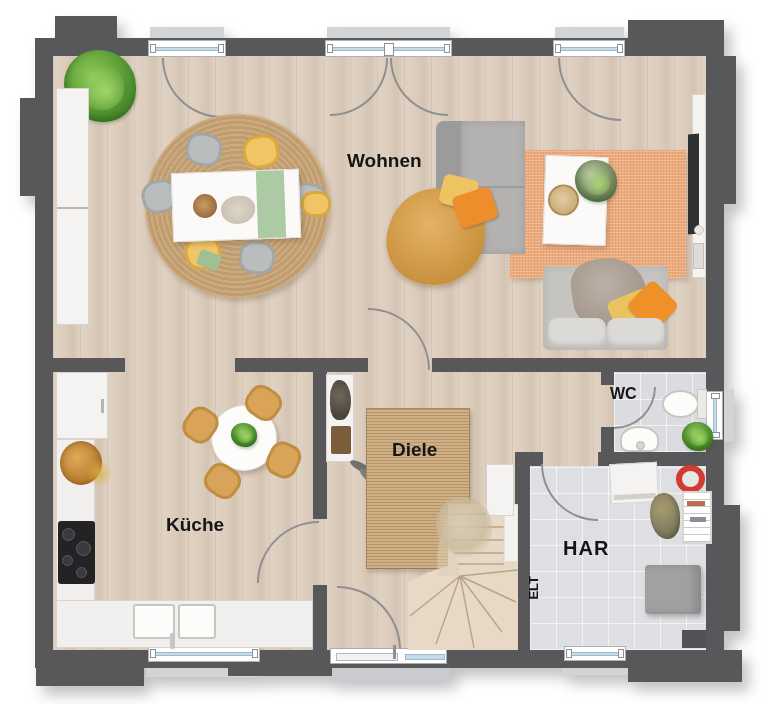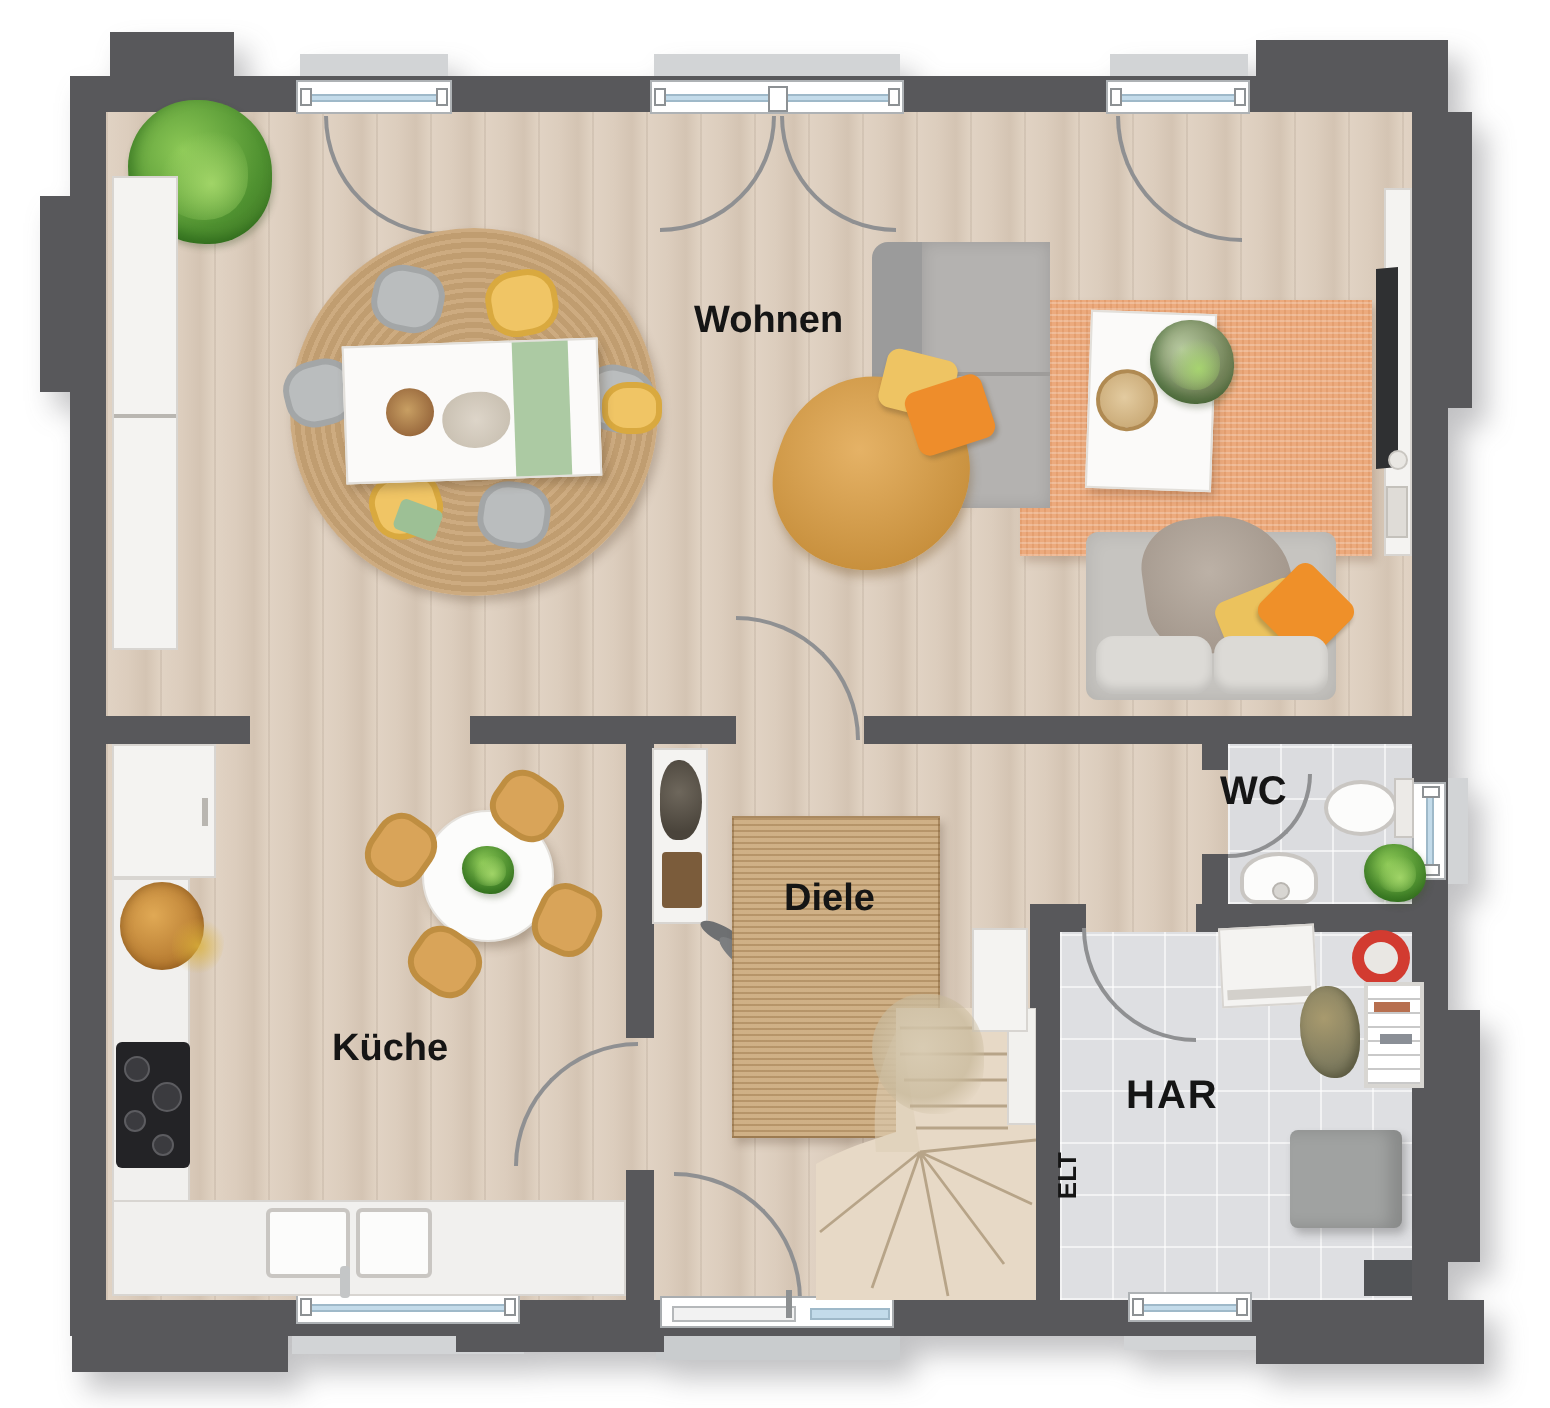--- a/index.html
+++ b/index.html
@@ -253,18 +253,18 @@
        background-image:repeating-linear-gradient(0deg, #c9c9c9 0 1px, rgba(0,0,0,0) 1px 7px);">
     <span class="abs" style="left:3px;top:8px;width:18px;height:5px;background:#b76f4f;"></span>
     <span class="abs" style="left:6px;top:24px;width:16px;height:5px;background:#8a8f96;"></span>
   </div>
   <div class="abs" style="left:645px;top:565px;width:56px;height:49px;background:#a0a2a1;border-radius:4px;box-shadow:inset -6px 0 8px rgba(0,0,0,.15), 2px 3px 4px rgba(60,60,60,.3);"></div>
   <div class="abs" style="left:682px;top:630px;width:24px;height:18px;background:#515356;"></div>
 
   <div class="abs label" style="left:347px;top:150px;font-size:19px;">Wohnen</div>
   <div class="abs label" style="left:166px;top:514px;font-size:19px;">Küche</div>
   <div class="abs label" style="left:392px;top:439px;font-size:19px;">Diele</div>
-  <div class="abs label" style="left:610px;top:385px;font-size:20px;">WC</div>
+  <div class="abs label" style="left:610px;top:385px;font-size:16px;">WC</div>
   <div class="abs label" style="left:563px;top:537px;font-size:20px;letter-spacing:1px;">HAR</div>
   <div class="abs label" style="left:526px;top:576px;font-size:13px;writing-mode:vertical-rl;transform:rotate(180deg);">ELT</div>
 
  </div>
 </div>
 
 </body></html>

